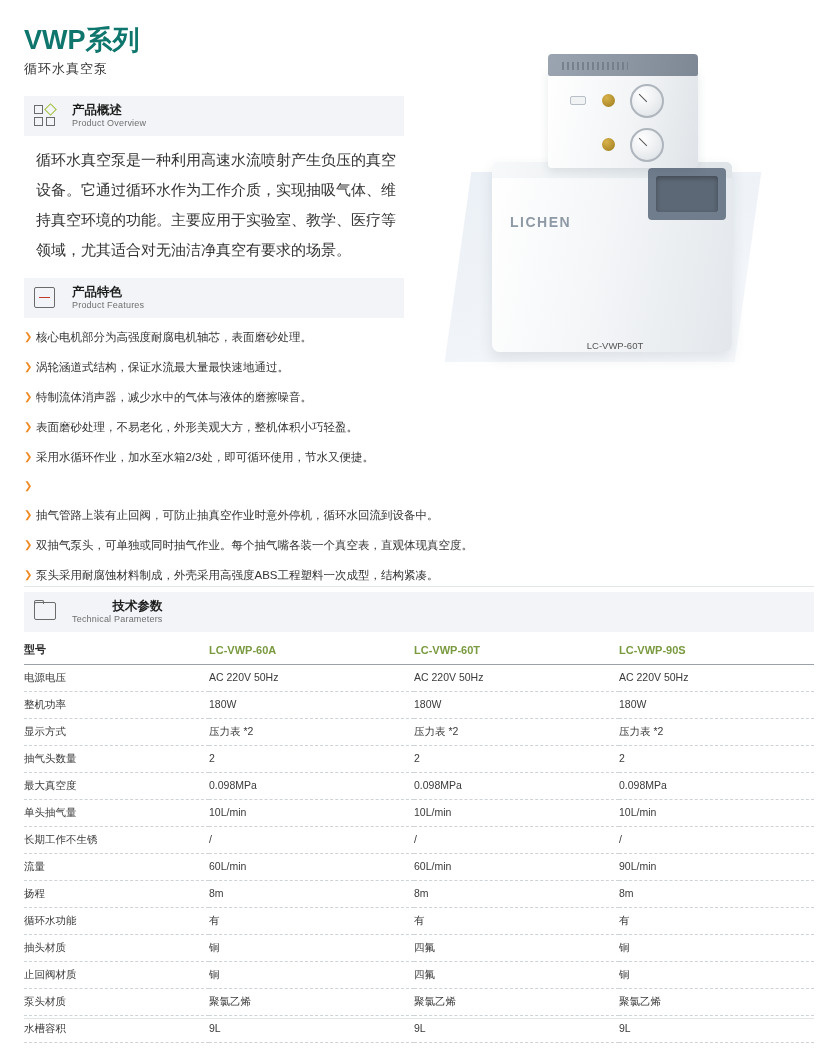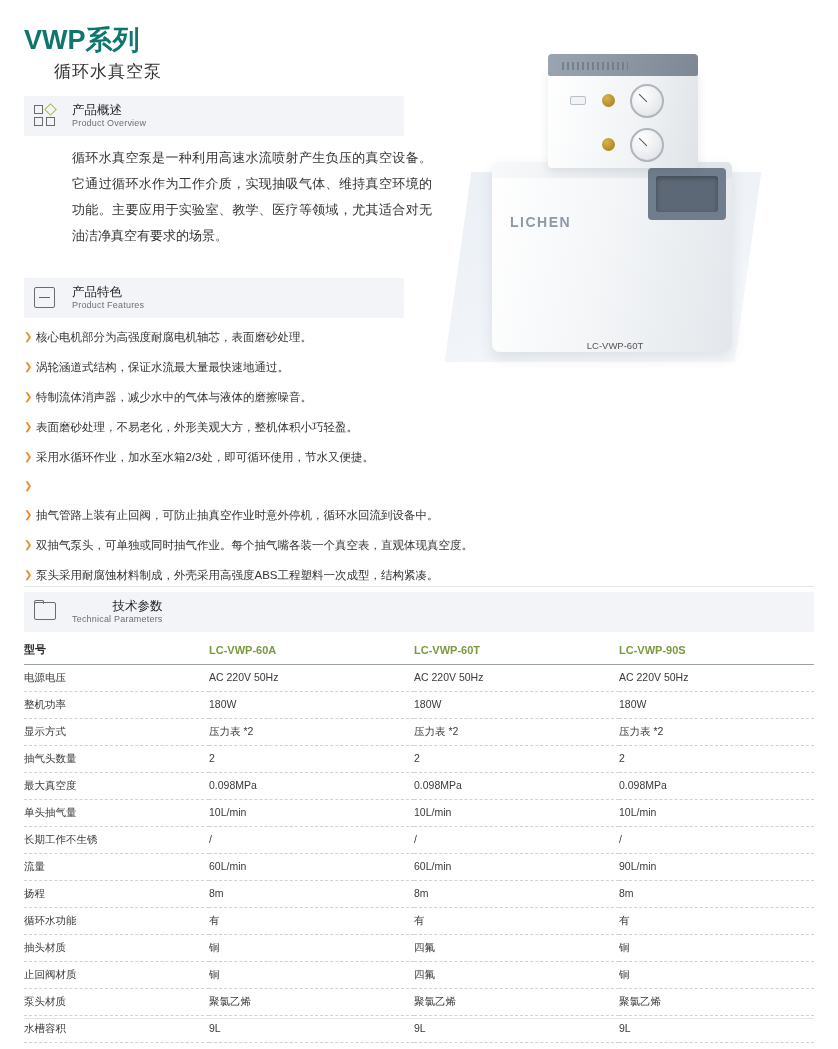--- a/index.html
+++ b/index.html
@@ -23,46 +23,45 @@
   
   .title-block { position:absolute; left:24px; top:26px; }
   .title-main {
     font-size: 27px;
     font-weight: bold;
     color: #0f766e;
     letter-spacing: 0px;
     line-height: 1.1;
   }
   .title-sub {
-    font-size: 17px;
+    font-size: 13px;
     color: #333333;
     margin-top: 4px;
     letter-spacing: 1px;
-    margin-left: 30px;
   }
 
   
   .section-head {
     position: absolute;
     display: flex;
     align-items: center;
     gap: 12px;
     width: 380px;
     height: 40px;
     background: #f2f4f7;
     padding-left: 10px;
   }
   .section-head.wide { width: 790px; background:#f2f4f7; }
   .sec-icon {
     width: 26px; height: 24px;
     flex: 0 0 26px;
     position: relative;
   }
   .sec-text { line-height: 1.25; }
-  .sec-cn { font-size: 12.5px; font-weight: normal; color: #1c1c1c; }
+  .sec-cn { font-size: 12.5px; font-weight: bold; color: #1c1c1c; }
   .sec-en { font-size: 9px; color: #6f6f6f; letter-spacing: .2px; }
 
   
   .ico-sq { position:absolute; border:1.4px solid #6b6b6b; width:9px; height:9px; }
   .ico-sq.a { left:0; top:1px; }
   .ico-sq.b { left:0; top:13px; }
   .ico-sq.c { left:12px; top:13px; }
   .ico-dia { position:absolute; left:12px; top:1px; width:9px; height:9px; border:1.4px solid #9fbf3a; transform: rotate(45deg); }
 
   
@@ -71,25 +70,24 @@
 
   
   .ico-folder { position:absolute; left:0; top:2px; width:22px; height:18px; border:1.4px solid #6b6b6b; border-radius:2px; }
   .ico-folder-tab { position:absolute; left:0; top:0px; width:10px; height:4px; border:1.4px solid #6b6b6b; border-bottom:none; border-radius:2px 2px 0 0; }
 
   
   .overview-text {
     position: absolute;
     left: 36px; top: 145px;
     width: 360px;
-    font-size: 13px;
+    font-size: 15px;
     line-height: 2.0;
     color: #333333;
     text-align: justify;
-    margin-left: 36px;
   }
 
   
   .product-img {
     position: absolute;
     left: 430px; top: 40px;
     width: 370px; height: 300px;
   }
   .shadow-plate {
     position:absolute; left:28px; top:132px; width:290px; height:190px;

